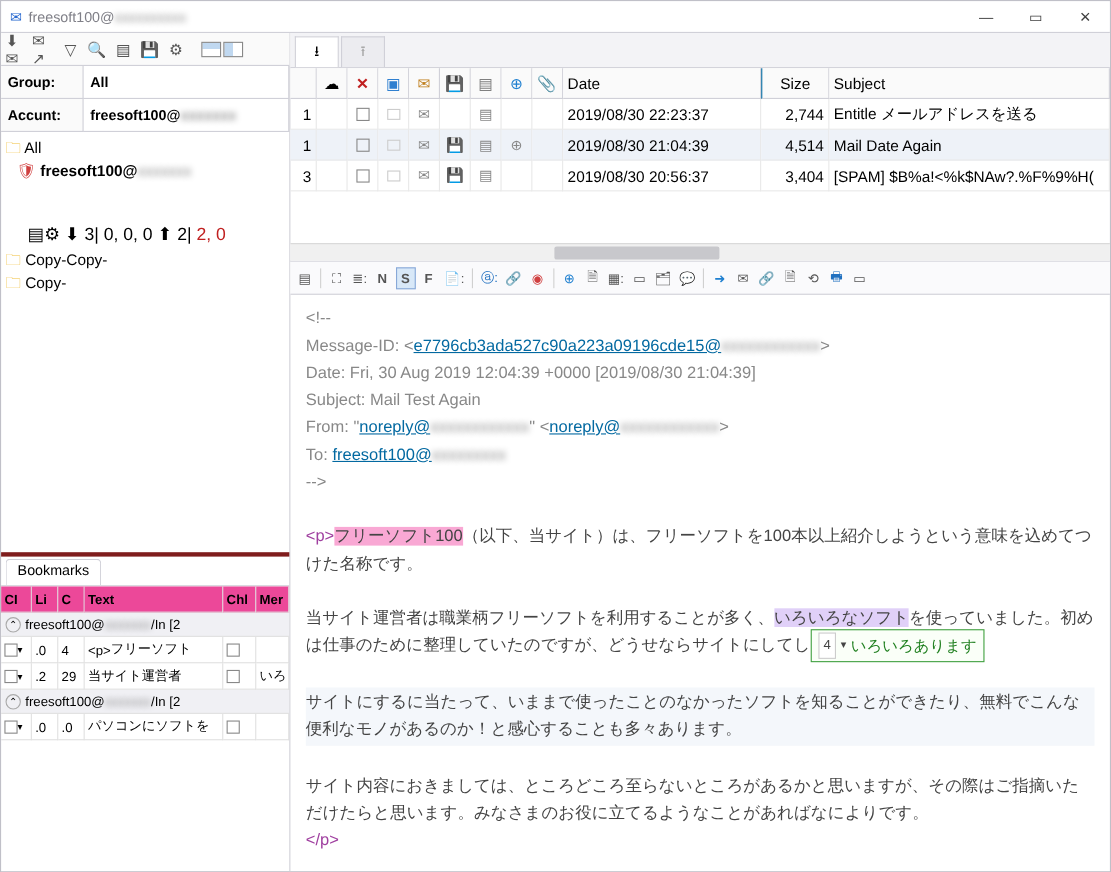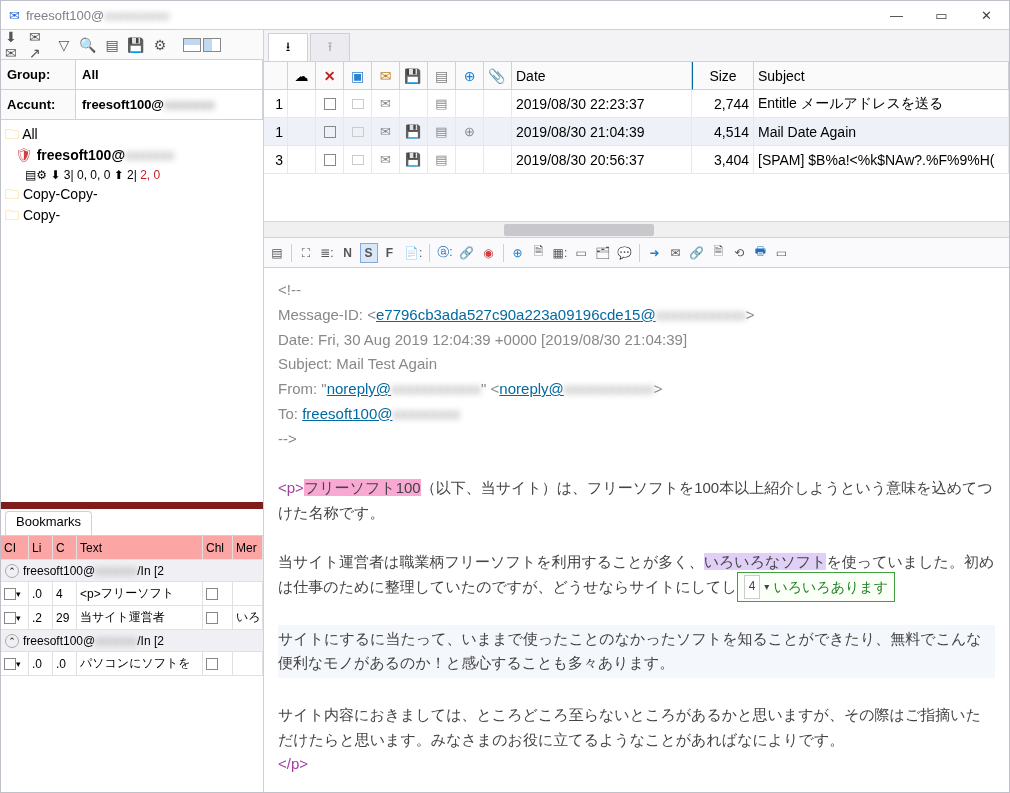--- a/index.html
+++ b/index.html
@@ -17,29 +17,29 @@
 .tico.layout2 { border: 1px solid #888; width: 18px; height: 14px; background: linear-gradient(to right, #c0d8f0 50%, #fff 50%); }
 .ptable { display: grid; grid-template-columns: 75px 1fr; }
 .ptable > div { border-right: 1px solid #d0d0d8; border-bottom: 1px solid #d0d0d8; padding: 4px 6px; height: 30px; display: flex; align-items: center; }
 .ptable .hdr { font-weight: bold; background: #fafafa; }
 .ptable .val { font-weight: bold; }
 .blurtxt { color: transparent; text-shadow: 0 0 6px #888; }
 .tree { flex: 1; overflow: auto; padding: 4px 4px; font-size: 14px; line-height: 1.5; }
 .tree .fo { color: #f0c040; }
 .tree .sh { color: #d04040; }
 .tree .row { white-space: nowrap; }
-.tree .stats { font-size: 12px; padding-left: 20px; white-space: nowrap; }
+.tree .stats { font-size: 16px; padding-left: 20px; white-space: nowrap; margin-top: 36px; }
 .tree .r2 { color: #c02020; }
-.bookmarks { border-top: 7px solid #7f1d1d; height: 290px; display: flex; flex-direction: column; }
+.bookmarks { border-top: 4px solid #7f1d1d; height: 290px; display: flex; flex-direction: column; }
 .bktab { height: 26px; display: flex; padding-left: 4px; padding-top: 2px; }
 .bktab span { border: 1px solid #d0d0d8; border-bottom: none; border-radius: 4px 4px 0 0; padding: 2px 10px; background: #fff; }
 .bkgrid { flex: 1; overflow: hidden; border-top: 1px solid #d0d0d8; }
 .bkhead, .bkrow { display: grid; grid-template-columns: 28px 24px 24px 1fr 30px 30px; }
 .bkhead > div, .bkrow > div { border-right: 1px solid #e0e0e0; border-bottom: 1px solid #e0e0e0; padding: 2px 3px; font-size: 12px; overflow: hidden; white-space: nowrap; height: 24px; display: flex; align-items: center; }
-.bkhead > div { background: #fca5a5; }
+.bkhead > div { background: #ec4899; font-weight: bold; }
 .bkgrp { background: #f0f0f4; padding: 2px 4px; font-size: 12px; border-bottom: 1px solid #e0e0e0; display: flex; align-items: center; height: 22px; }
 .bkgrp .chev { width: 14px; height: 14px; border: 1px solid #aaa; border-radius: 8px; margin-right: 4px; display: inline-flex; align-items: center; justify-content: center; font-size: 9px; }
 .cb { width: 12px; height: 12px; border: 1px solid #888; }
 .rightpane { flex: 1; display: flex; flex-direction: column; min-width: 0; }
 .tabs { height: 32px; display: flex; align-items: flex-end; background: #f3f3f6; border-bottom: 1px solid #d0d0d8; padding-left: 4px; }
 .tab { width: 40px; height: 28px; border: 1px solid #d0d0d8; border-bottom: none; display: flex; align-items: center; justify-content: center; background: #fff; margin-right: 2px; }
 .tab.inact { background: #ececf0; color: #aaa; }
 .msglist { height: 176px; display: flex; flex-direction: column; border-bottom: 1px solid #d0d0d8; }
 .mhead, .mrow { display: grid; grid-template-columns: 24px 28px 28px 28px 28px 28px 28px 28px 28px 180px 62px 1fr; }
 .mhead > div { border-right: 1px solid #d0d0d8; border-bottom: 1px solid #d0d0d8; padding: 3px 4px; background: #fafafa; font-size: 14px; height: 28px; display: flex; align-items: center; }

